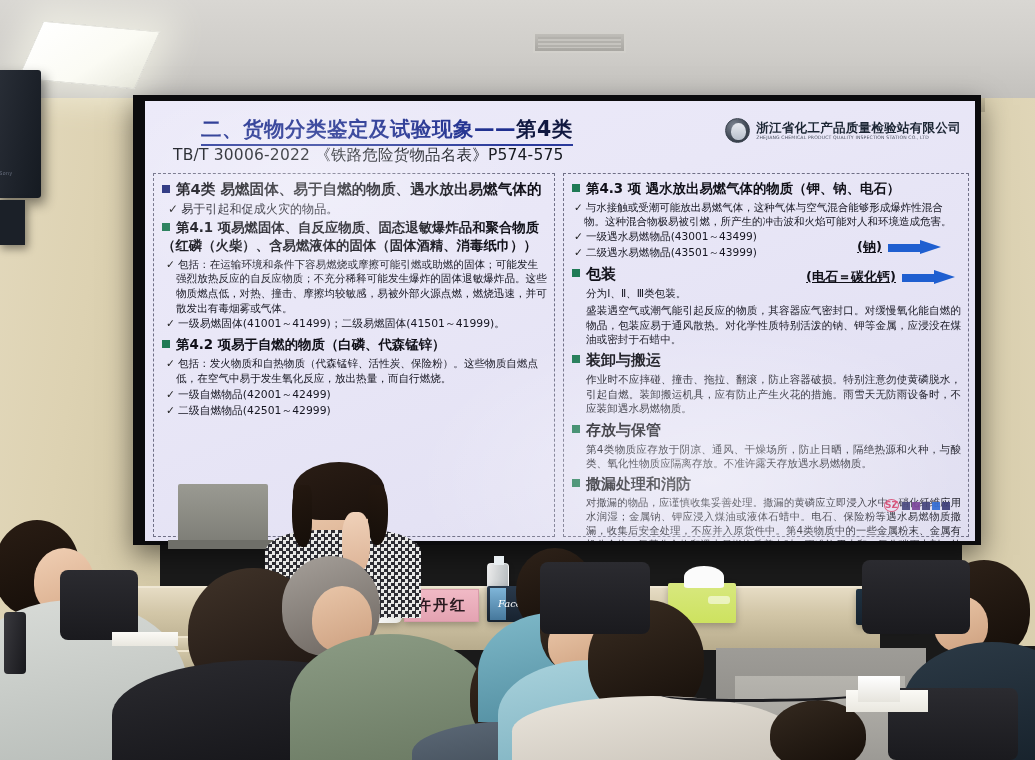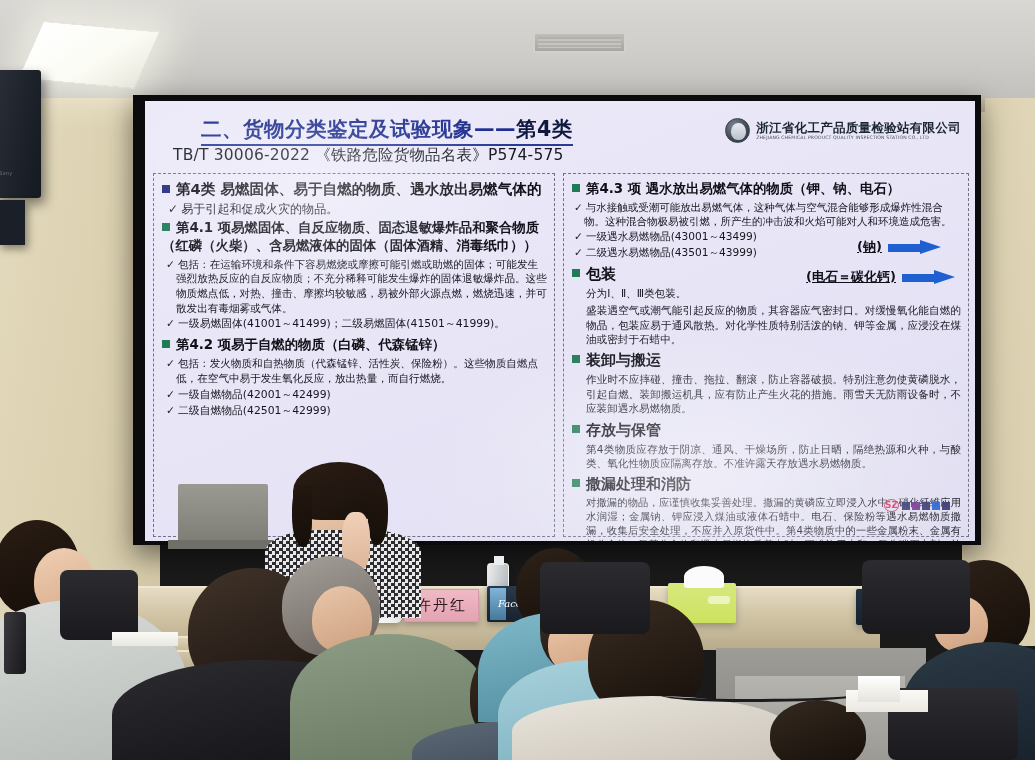--- a/index.html
+++ b/index.html
@@ -179,21 +179,21 @@
     box-shadow: 0 3px 6px rgba(0,0,0,.25);
   }
   .cup::before { content:""; position:absolute; left:5px; top:-6px; width:20px; height:9px;
                  background:#f4f4f0; border-radius:50%; border:1px solid #dcdcd6; }
   .nameplate {
     position:absolute; left:404px; top:589px; width:75px; height:33px;
     background: linear-gradient(180deg,#f0b9c5,#e4a3b2);
     border:1px solid #d89aa9; box-shadow: 0 3px 6px rgba(0,0,0,.25);
     display:flex; align-items:center; justify-content:center;
   }
-  .nameplate span { font-size:15px; font-weight:400; color:#2a1a20; letter-spacing:2px;
+  .nameplate span { font-size:15px; font-weight:700; color:#2a1a20; letter-spacing:2px;
                     font-family:"DejaVu Serif","Liberation Serif",serif; }
   .bottle {
     position:absolute; width:22px; height:52px; border-radius:4px 4px 3px 3px;
     background: linear-gradient(100deg, rgba(255,255,255,.92), rgba(225,235,240,.72));
     border:1px solid rgba(255,255,255,.6); box-shadow: 0 3px 6px rgba(0,0,0,.18);
   }
   .bottle::before { content:""; position:absolute; left:6px; top:-8px; width:10px; height:9px; background:#e8eef1; }
   .bottle.b1 { left:357px; top:565px; }
   .bottle.b2 { left:487px; top:563px; }
   .bottle.b3 { left:930px; top:567px; }

